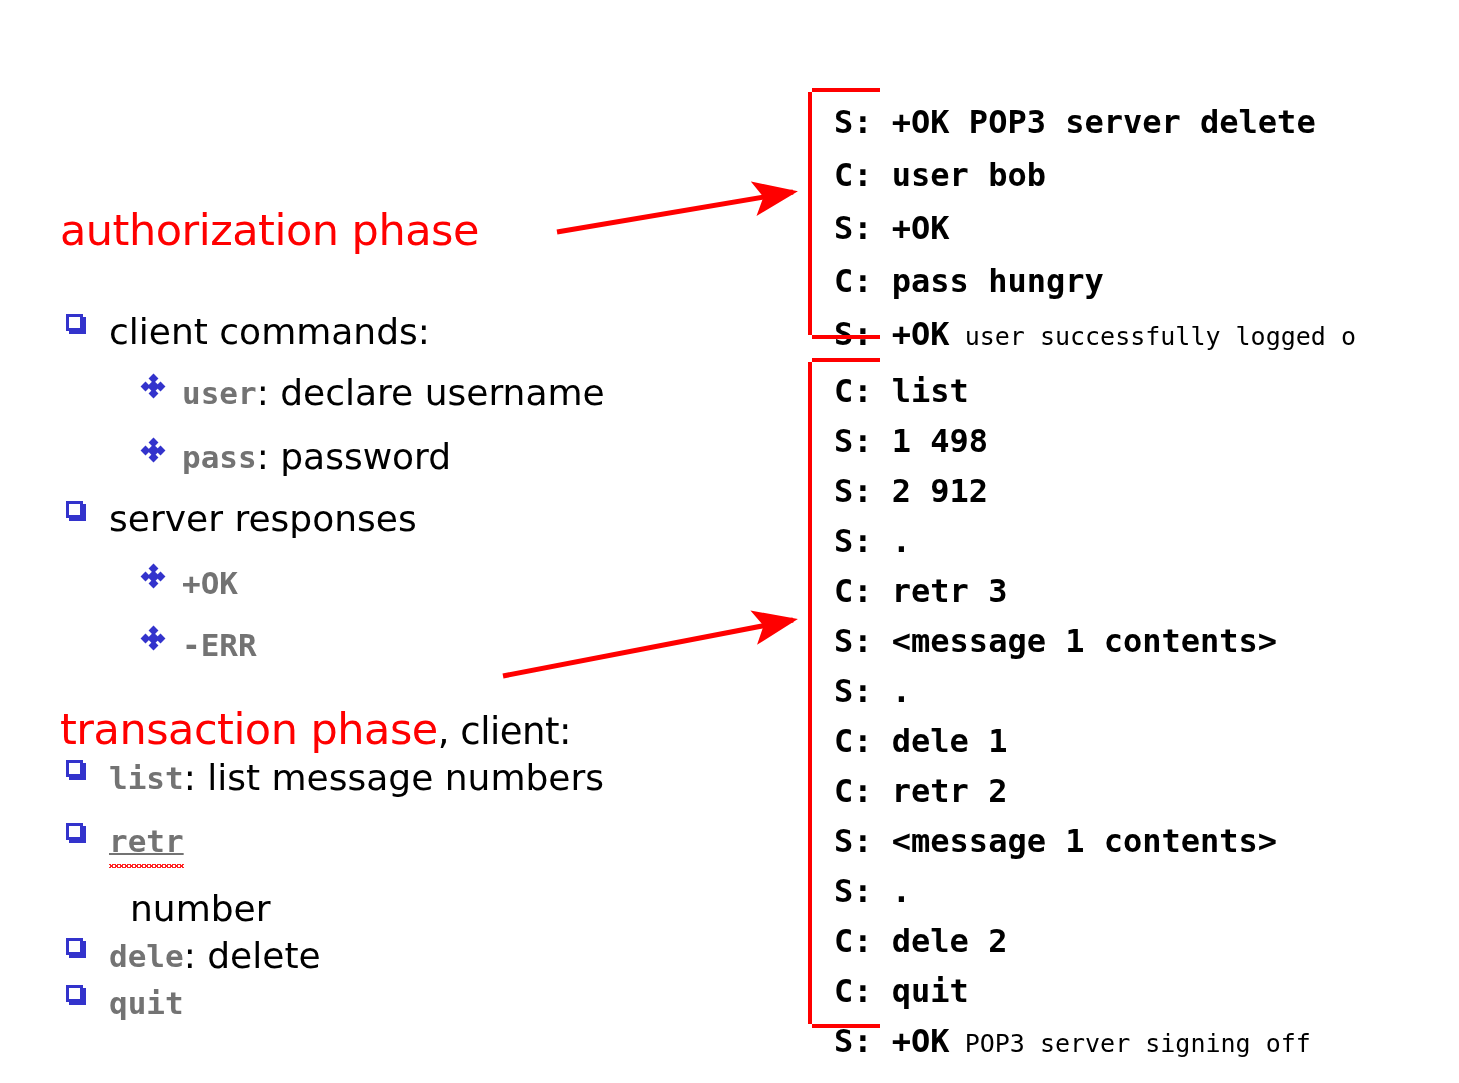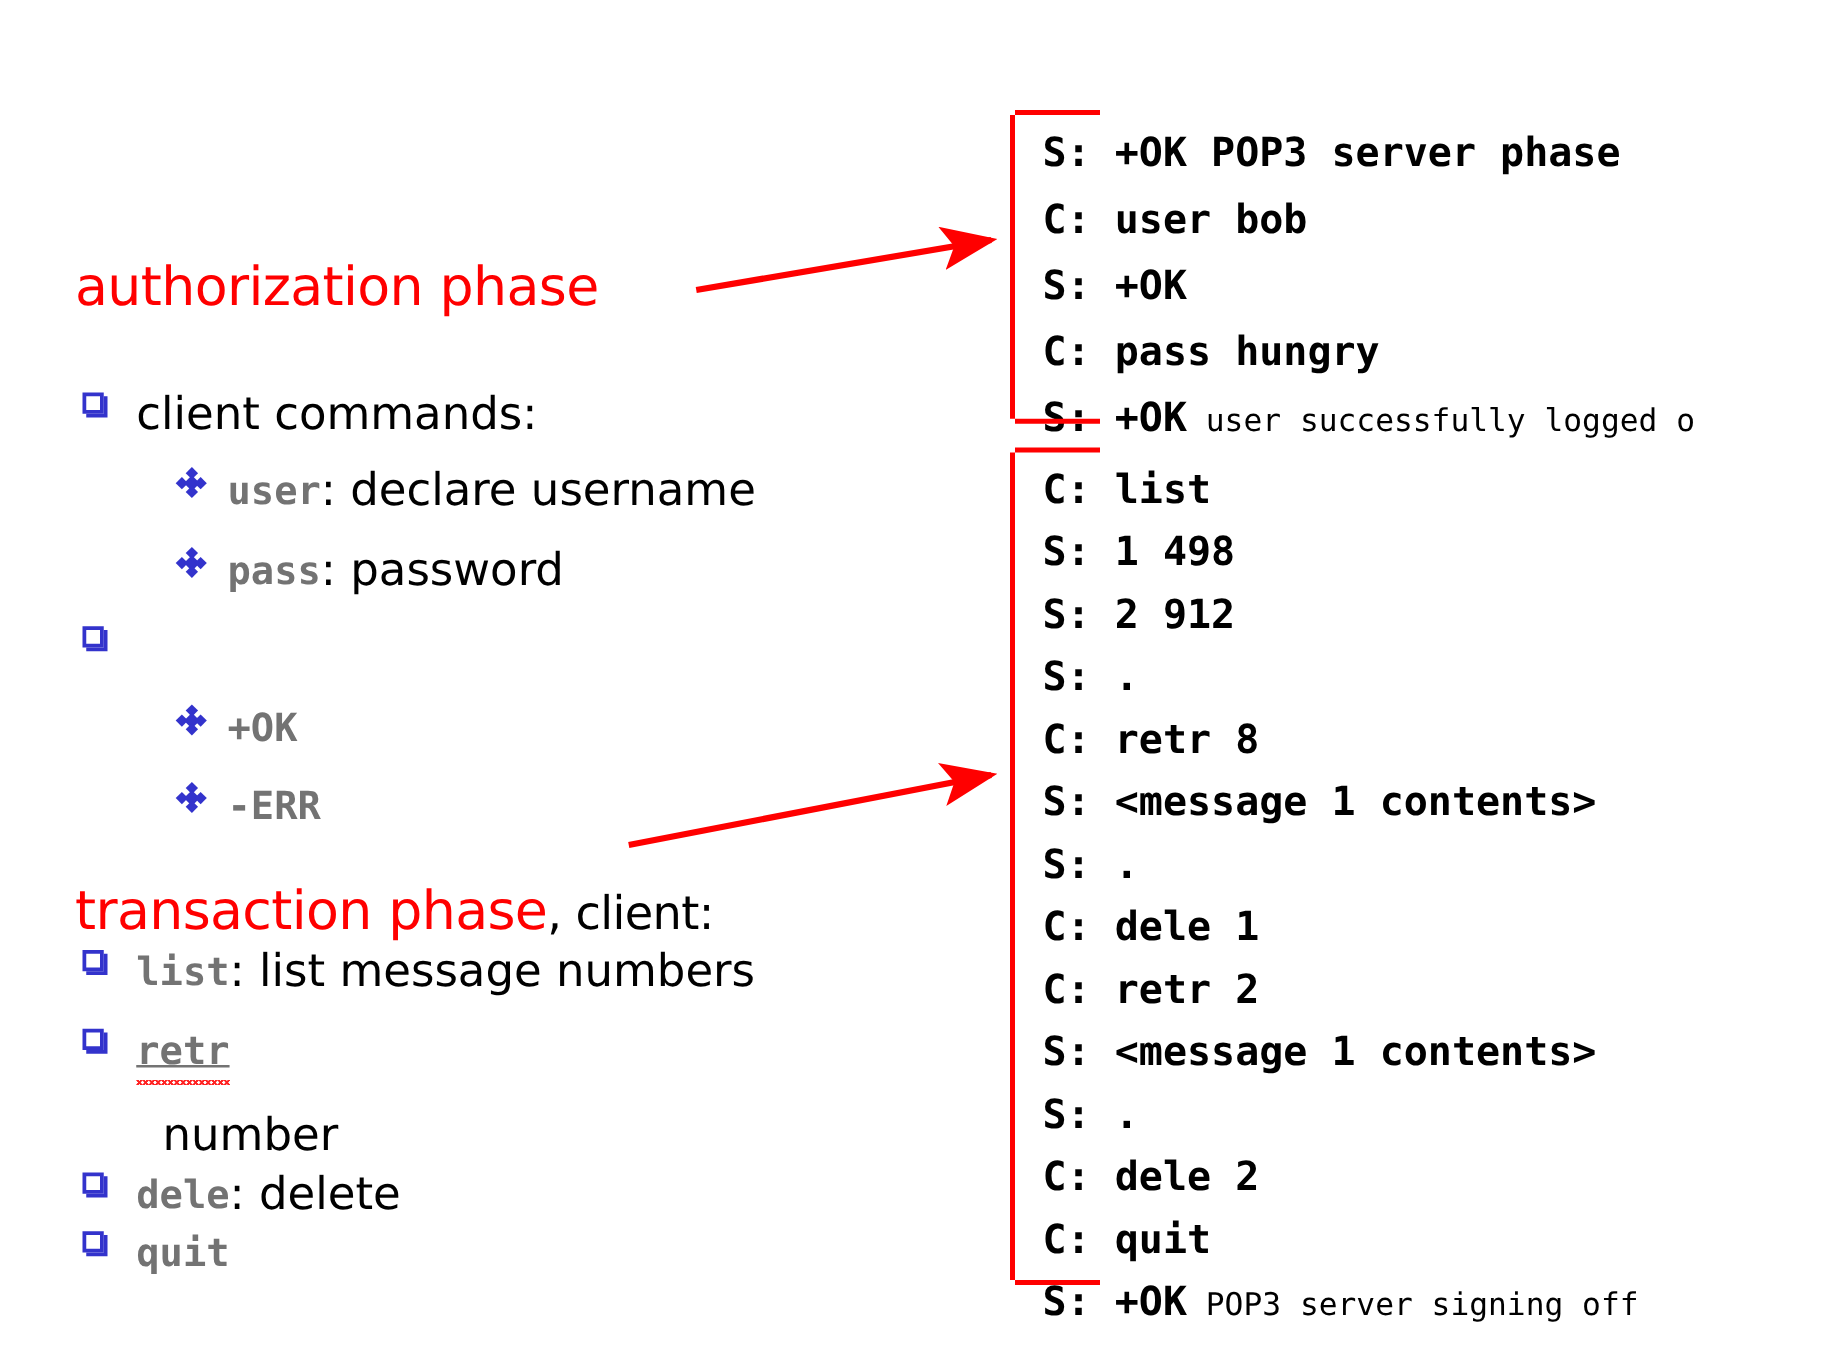--- a/index.html
+++ b/index.html
@@ -192,20 +192,21 @@
           <i class="c"></i>
           <i class="e"></i>
           <i class="s"></i>
       </span>
       <span class="mono">pass</span>
       <span class="hand">: password</span>
     </div>
 
     <div class="bullet-row" style="left:66px; top:466px;">
       <span class="sq-marker"></span>
+      <span class="hand">server responses</span>
     </div>
 
     <div class="bullet-row" style="left:142px; top:530px;">
       <span class="dia-marker">
         <i class="n"></i>
           <i class="w"></i>
           <i class="c"></i>
           <i class="e"></i>
           <i class="s"></i>
       </span>
@@ -249,21 +250,21 @@
       <span class="sq-marker"></span>
       <span class="mono">quit</span>
     </div>
   </div>
 
   <div class="transcript-box" style="left:808px; top:92px; width:660px; height:243px;">
     <span class="stub top"></span>
     <span class="stub bottom"></span>
 
     <div class="t-line" style="margin-top:11px;">
-      <span>S: +OK POP3 server phase</span>
+      <span>S: +OK POP3 server delete</span>
     </div>
     <div class="t-line" style="margin-top:15px;">
       <span>C: user bob</span>
     </div>
     <div class="t-line" style="margin-top:15px;">
       <span>S: +OK</span>
     </div>
     <div class="t-line" style="margin-top:15px;">
       <span>C: pass hungry</span>
     </div>
@@ -282,21 +283,21 @@
     <div class="t-line" style="margin-top:12px;">
       <span>S: 1 498</span>
     </div>
     <div class="t-line" style="margin-top:12px;">
       <span>S: 2 912</span>
     </div>
     <div class="t-line" style="margin-top:12px;">
       <span>S: .</span>
     </div>
     <div class="t-line" style="margin-top:12px;">
-      <span>C: retr 8</span>
+      <span>C: retr 3</span>
     </div>
     <div class="t-line" style="margin-top:12px;">
       <span>S: &lt;message 1 contents&gt;</span>
     </div>
     <div class="t-line" style="margin-top:12px;">
       <span>S: .</span>
     </div>
     <div class="t-line" style="margin-top:12px;">
       <span>C: dele 1</span>
     </div>

